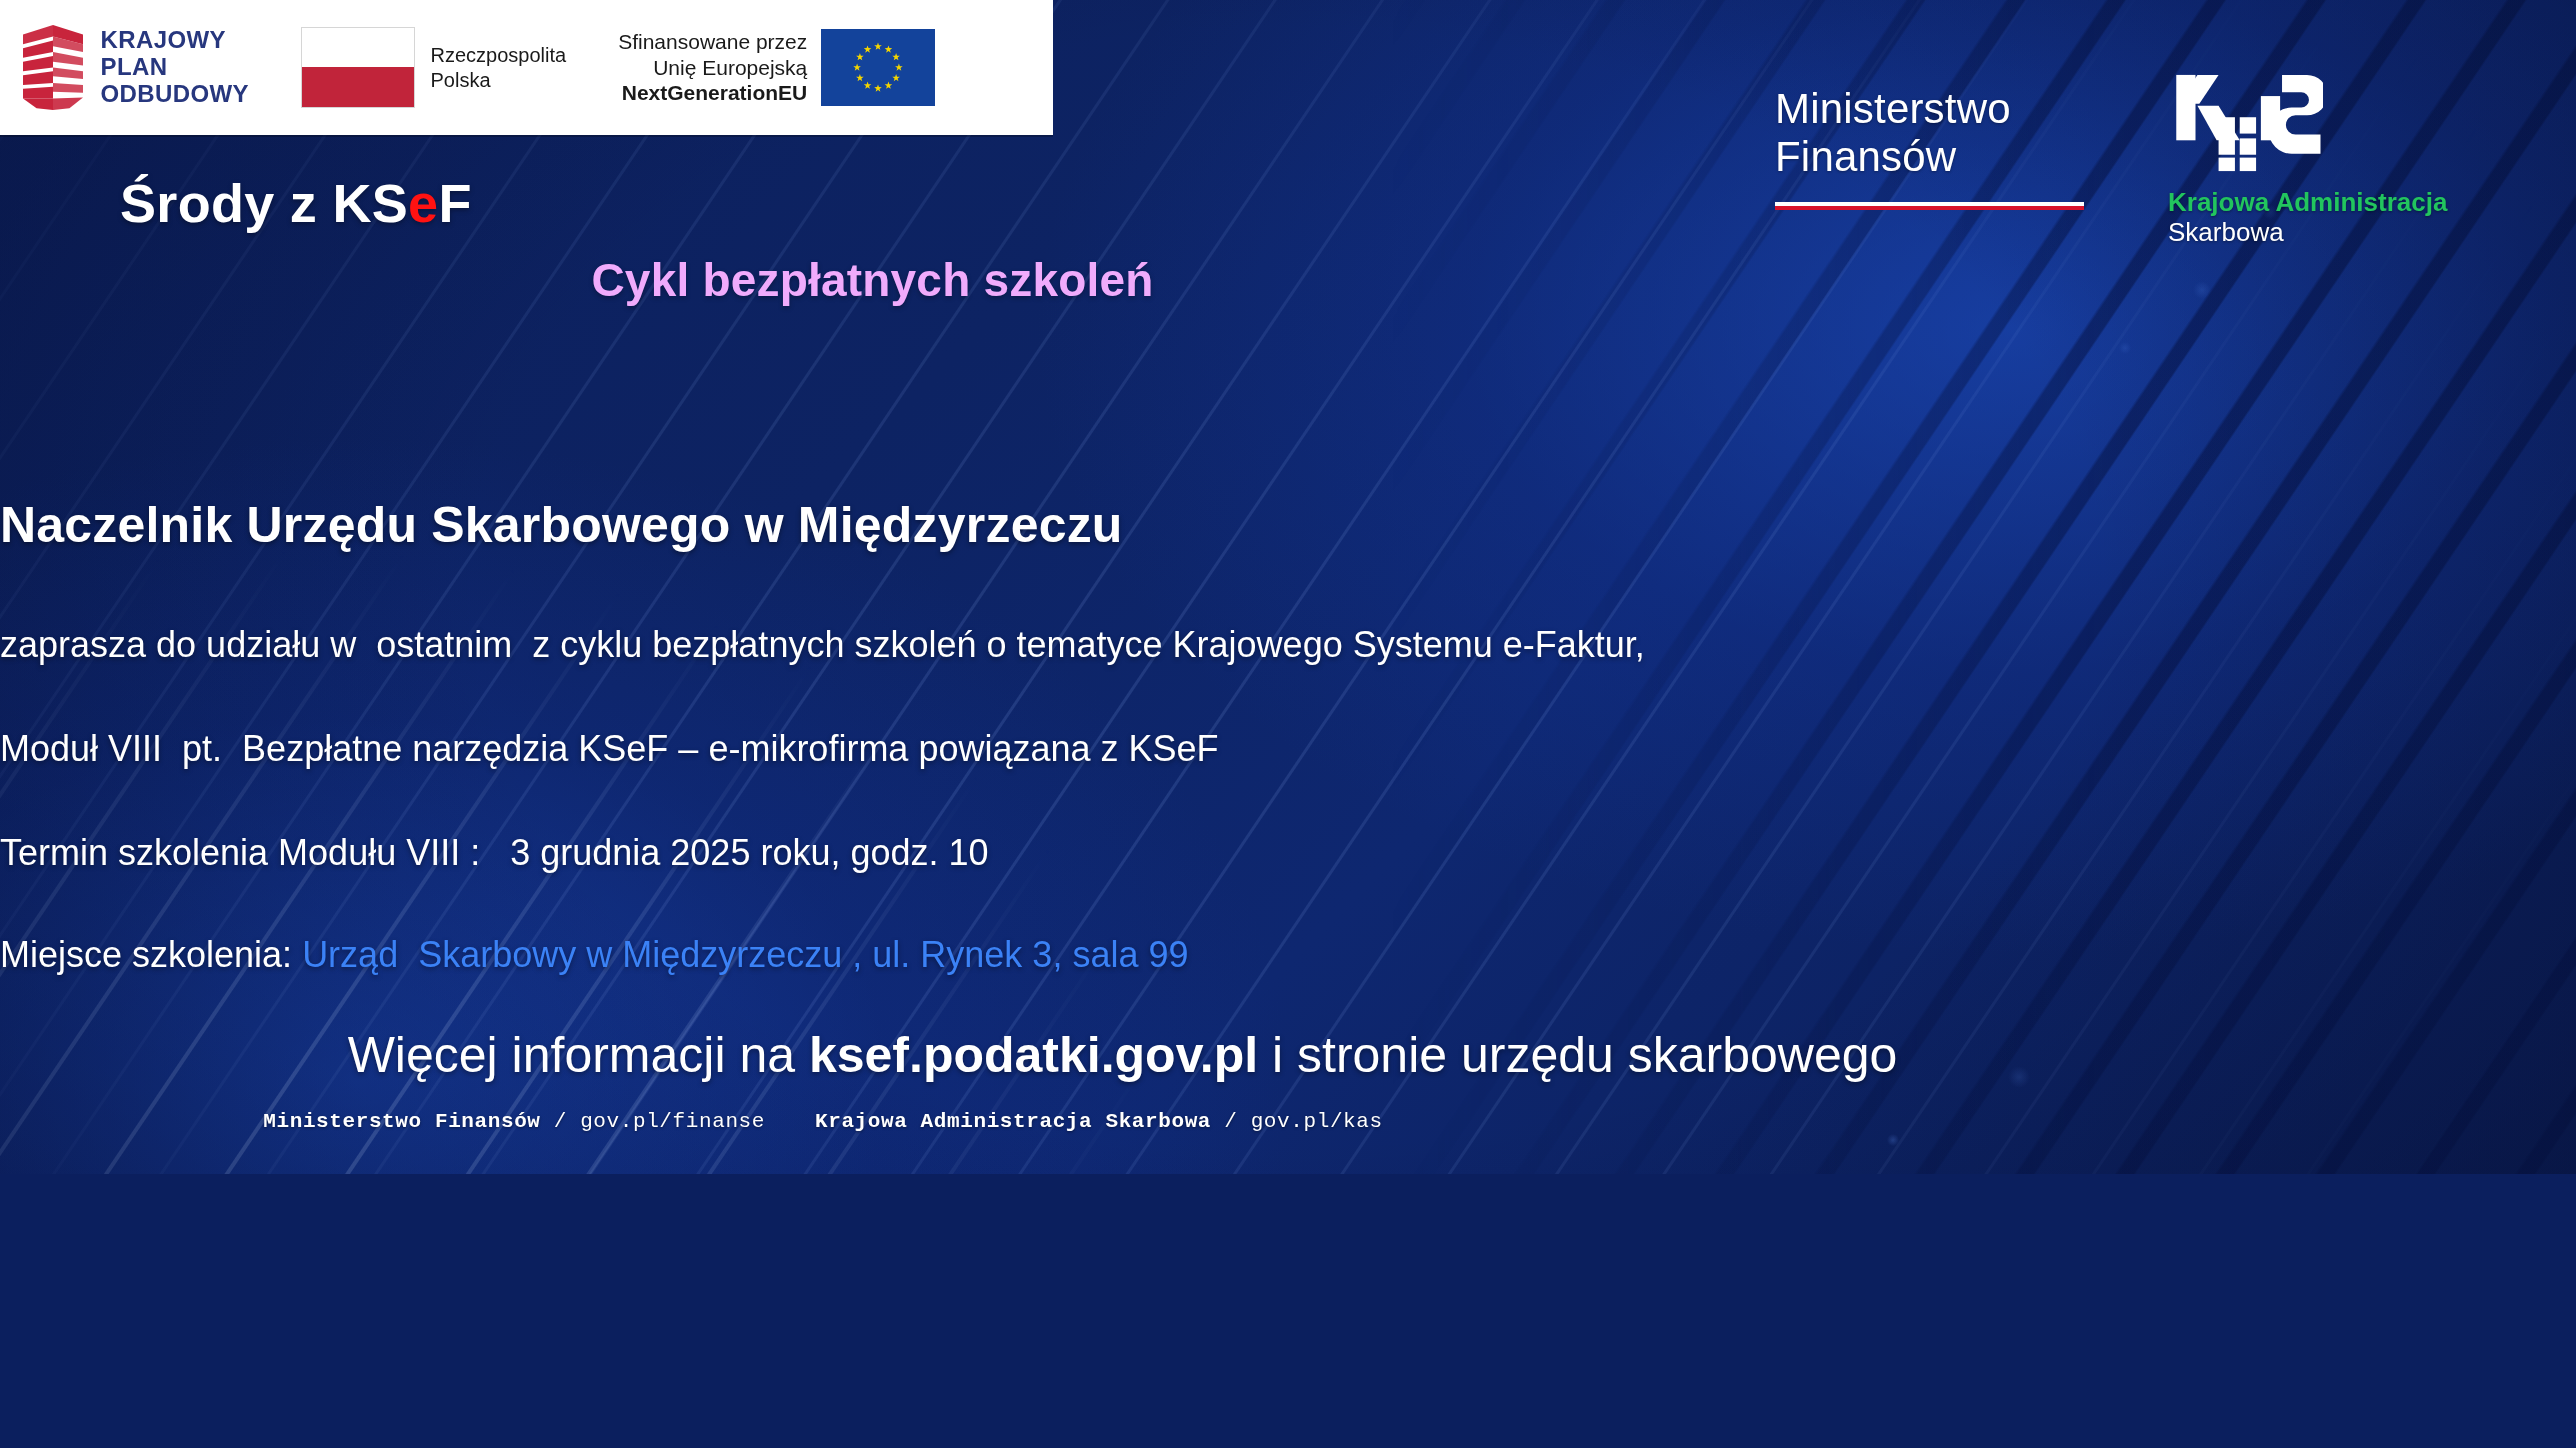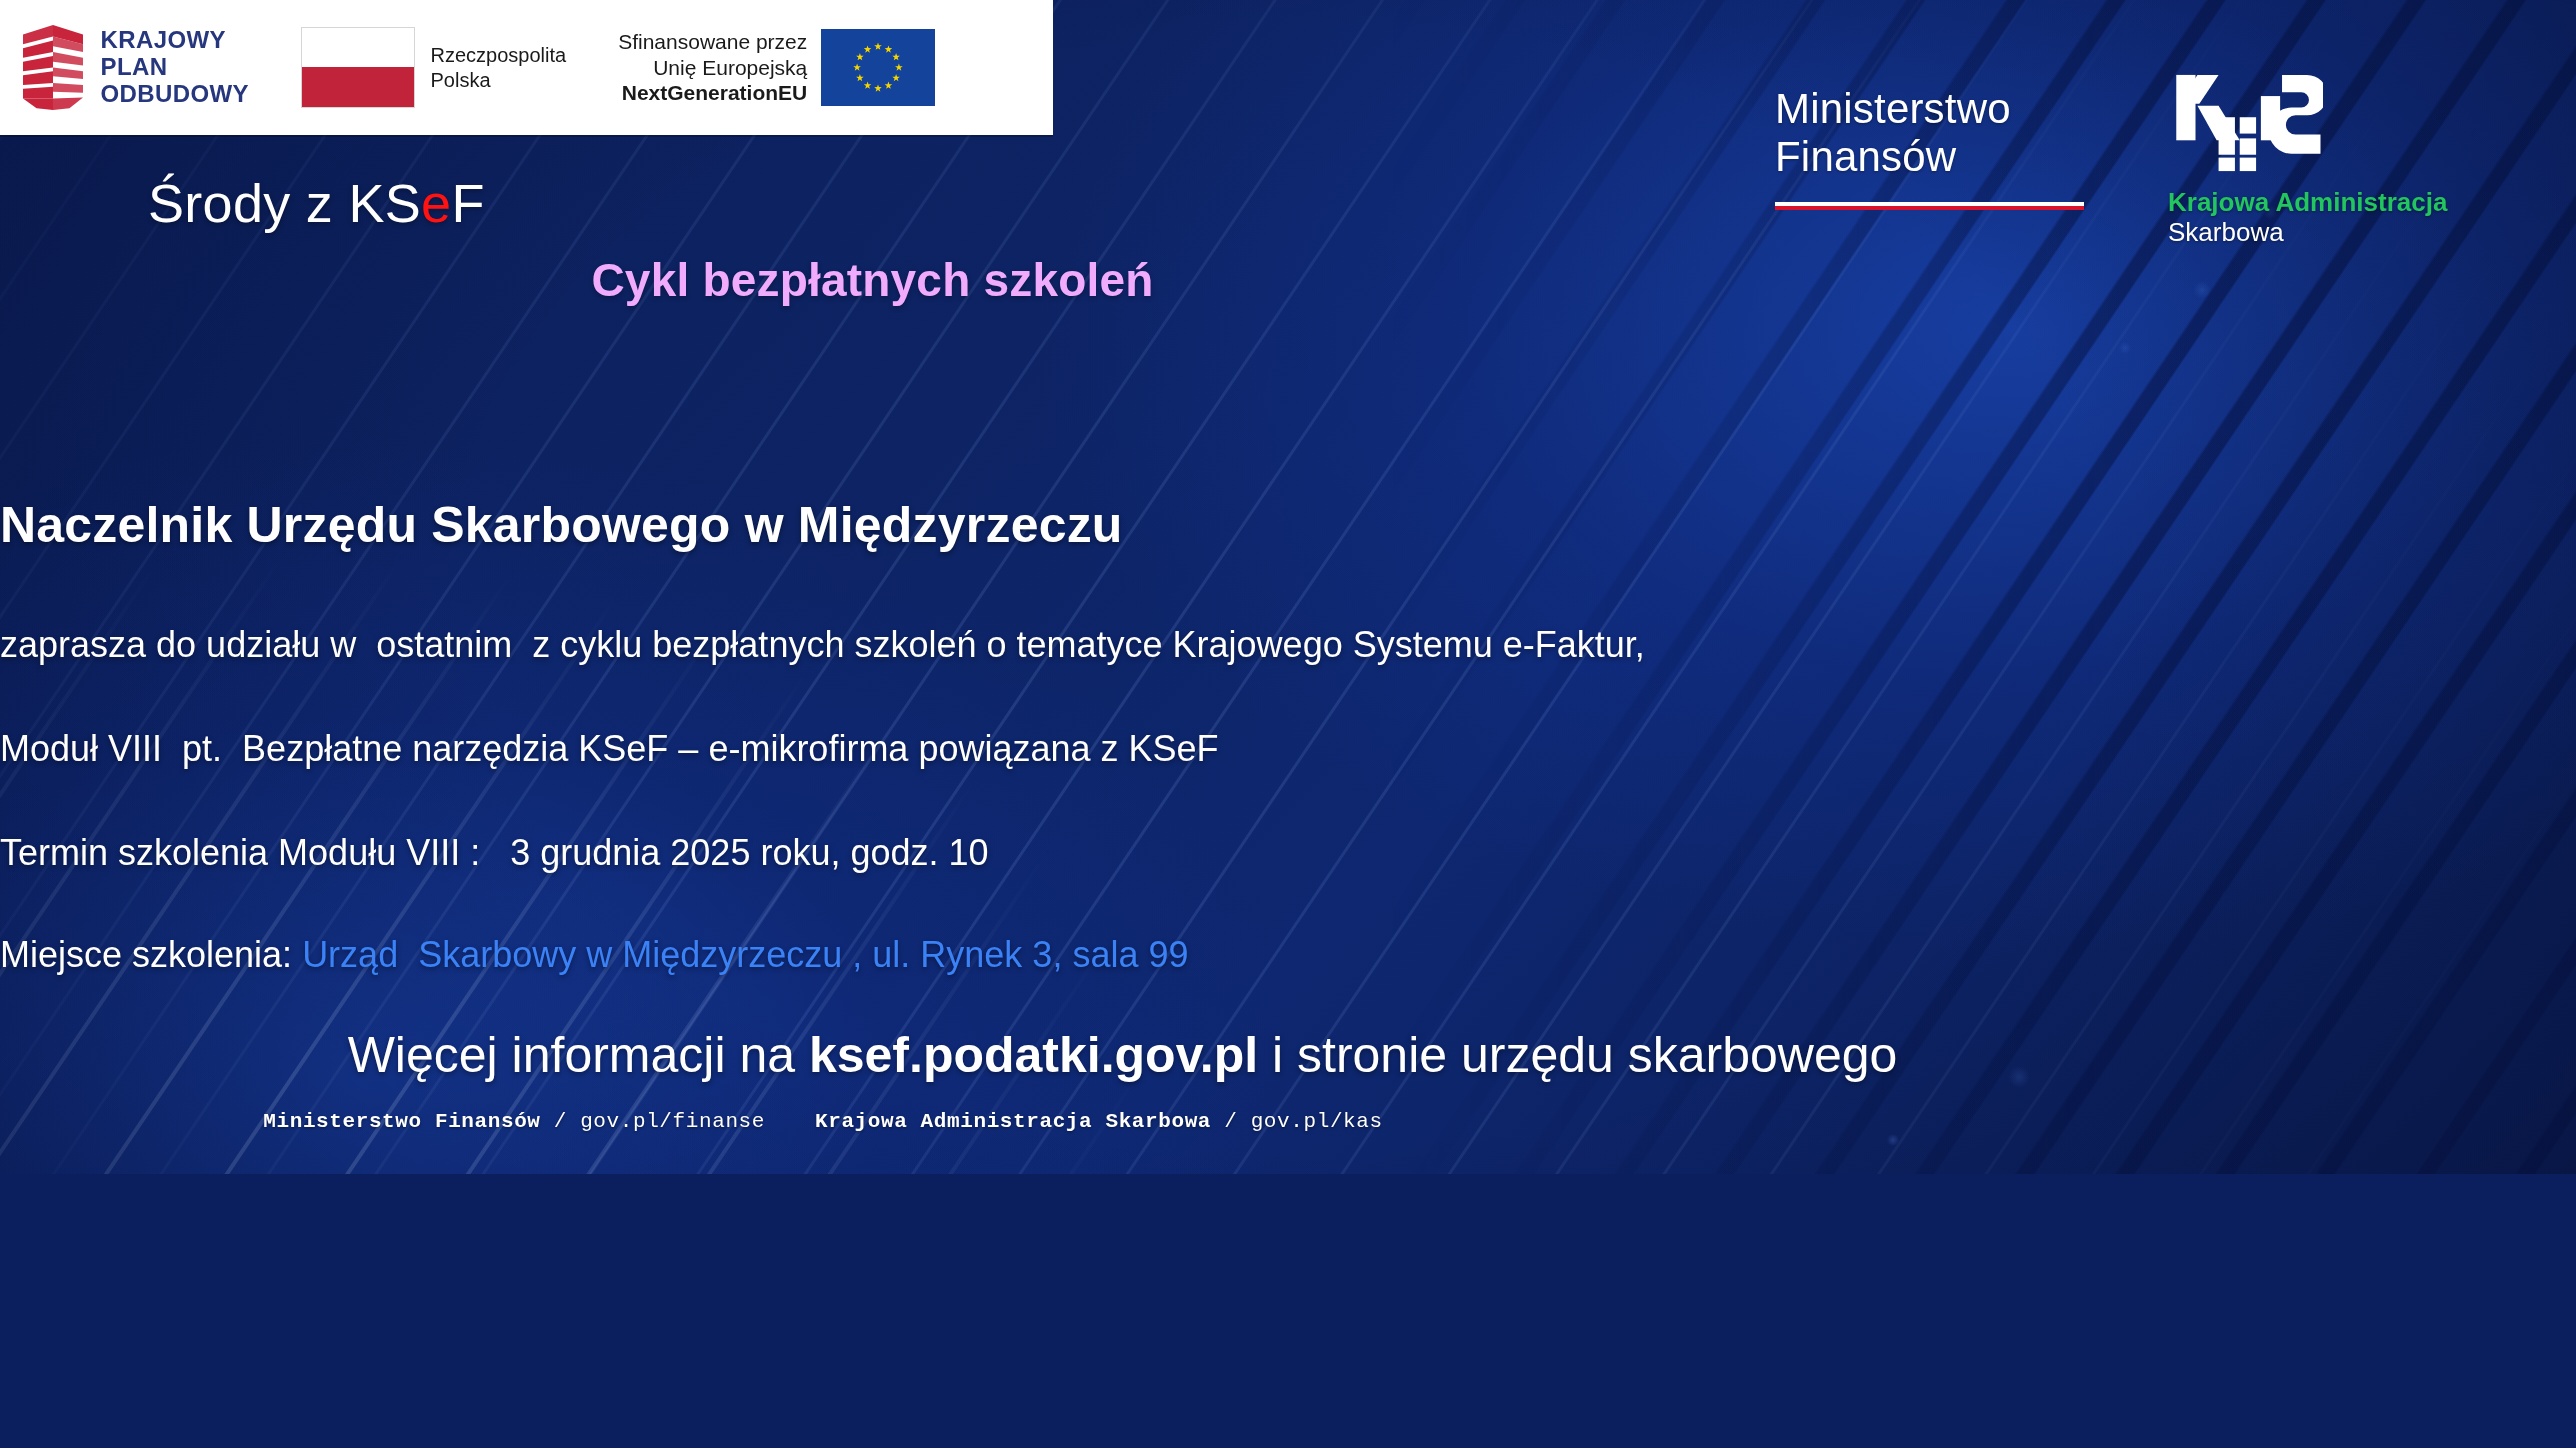--- a/index.html
+++ b/index.html
@@ -141,23 +141,22 @@
 
   .kas-logo{ position:absolute; left:2168px; top:73px; z-index:5; width:348px;}
   .kas-mark{width:155px;height:100px;display:block;}
   .kas-l1{color:#22c55e; font-size:26px; font-weight:bold; line-height:1.18; margin-top:13.5px;
           text-shadow:0 1px 2.9px rgba(0,0,0,0.4);}
   .kas-l2{color:#fff; font-size:26px; line-height:1.18; text-shadow:0 1px 2.9px rgba(0,0,0,0.4);}
 
   
   .series-title{
     position:absolute; left:120px; top:172px; z-index:4;
-    color:#ffffff; font-size:54px; font-weight:normal; letter-spacing:0.3px;
+    color:#ffffff; font-size:54px; font-weight:bold; letter-spacing:0.3px;
     text-shadow:0 1.9px 4.8px rgba(0,0,0,0.35);
-    margin-left:28px;
   }
   .series-title .accent{color:#ff1212;}
 
   .cycle-title{
     position:absolute; left:0; right:0; top:253px; z-index:4;
     text-align:center; padding-right:831px;
     color:#f0abfc; font-size:46px; font-weight:bold; letter-spacing:0.2px;
     text-shadow:0 1.9px 4.8px rgba(0,0,0,0.30);
   }
 

